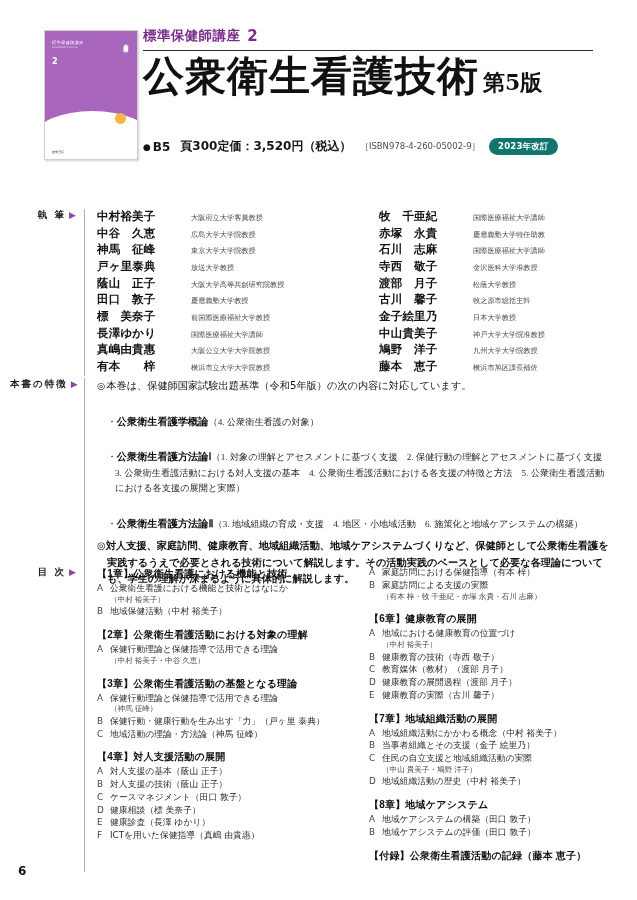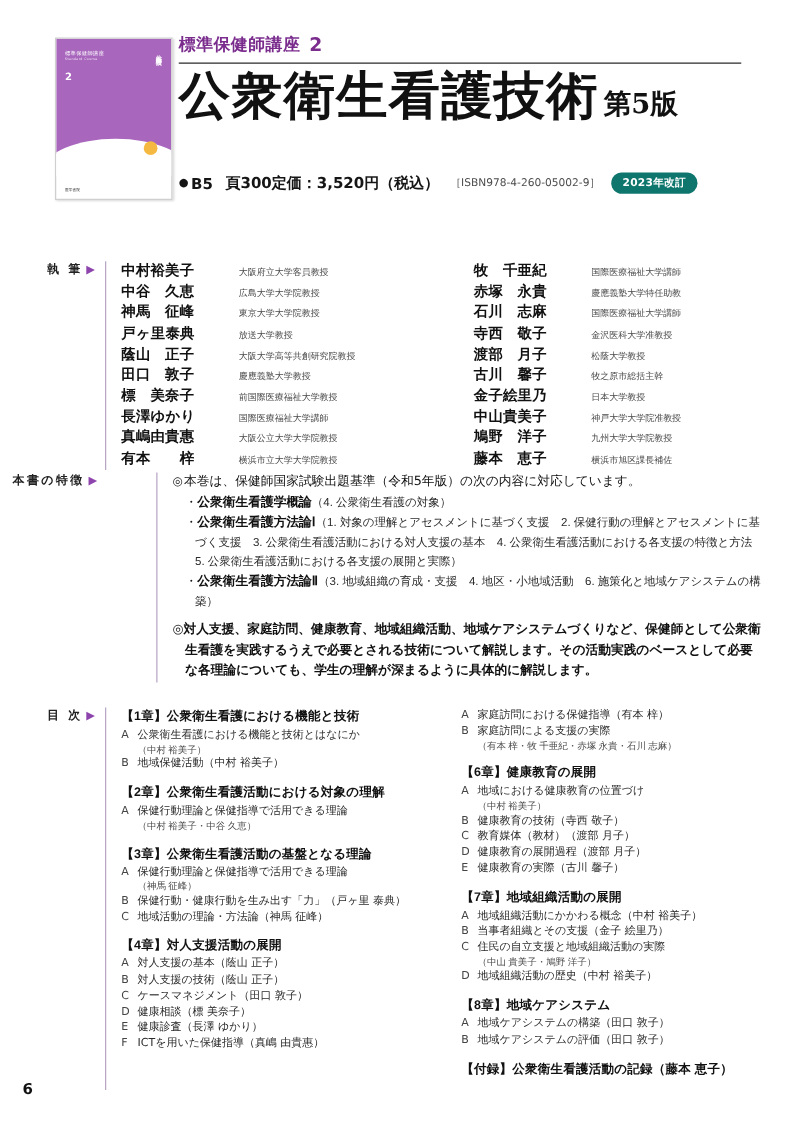--- a/index.html
+++ b/index.html
@@ -263,42 +263,41 @@
     color: #4a4a4a;
     font-family: "DejaVu Sans", sans-serif;
     white-space: nowrap;
   }
 
   
   .features {
     left: 10px;
     top: 378px;
     width: 600px;
-    gap: 41px;
   }
   .feat-block {
     margin-bottom: 7px;
   }
   .feat-head {
     font-size: 10.2px;
     font-weight: normal;
     color: #111111;
     font-family: "DejaVu Sans", sans-serif;
     line-height: 1.52;
   }
   .feat-marker {
     font-size: 9.5px;
     margin-right: 1px;
   }
   .feat-sub {
     font-size: 9.8px;
-    font-family: Liberation Sans, sans-serif;
+    font-family: Liberation Serif, serif;
     line-height: 1.55;
     margin-left: 10px;
-    margin-top: 1px;
+    margin-top: 20px;
     text-indent: -8px;
     padding-left: 8px;
   }
   .feat-sub b {
     font-weight: bold;
     color: #111111;
     font-size: 10.2px;
   }
   .feat-sub span.detail {
     font-size: 9.2px;

